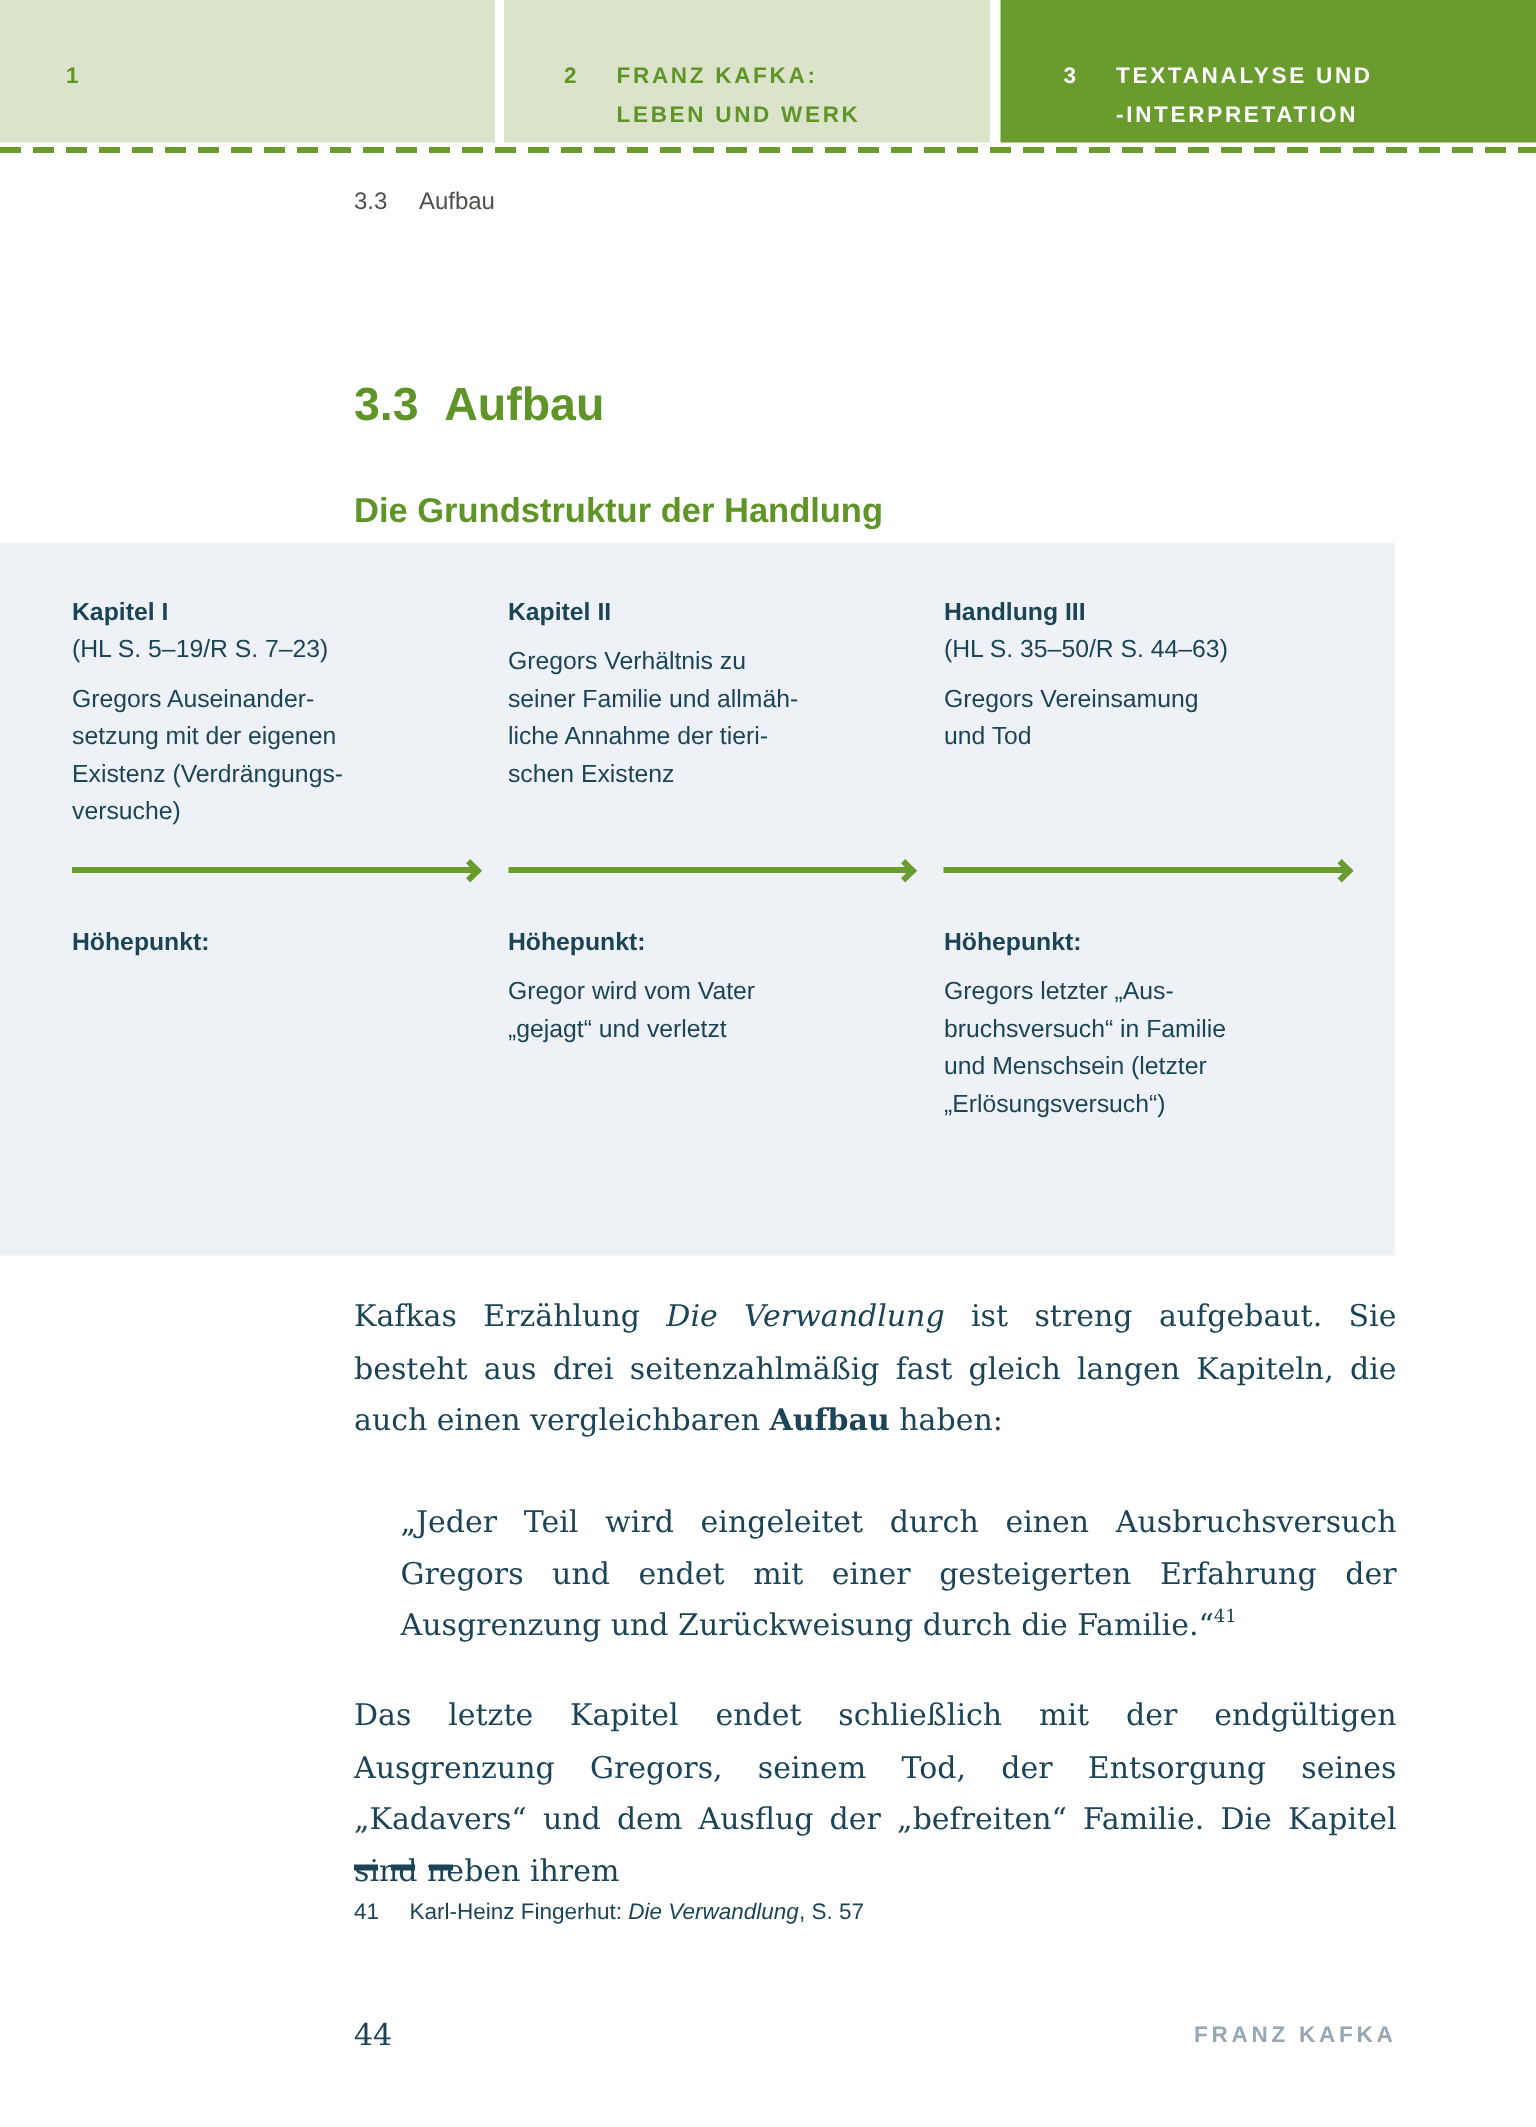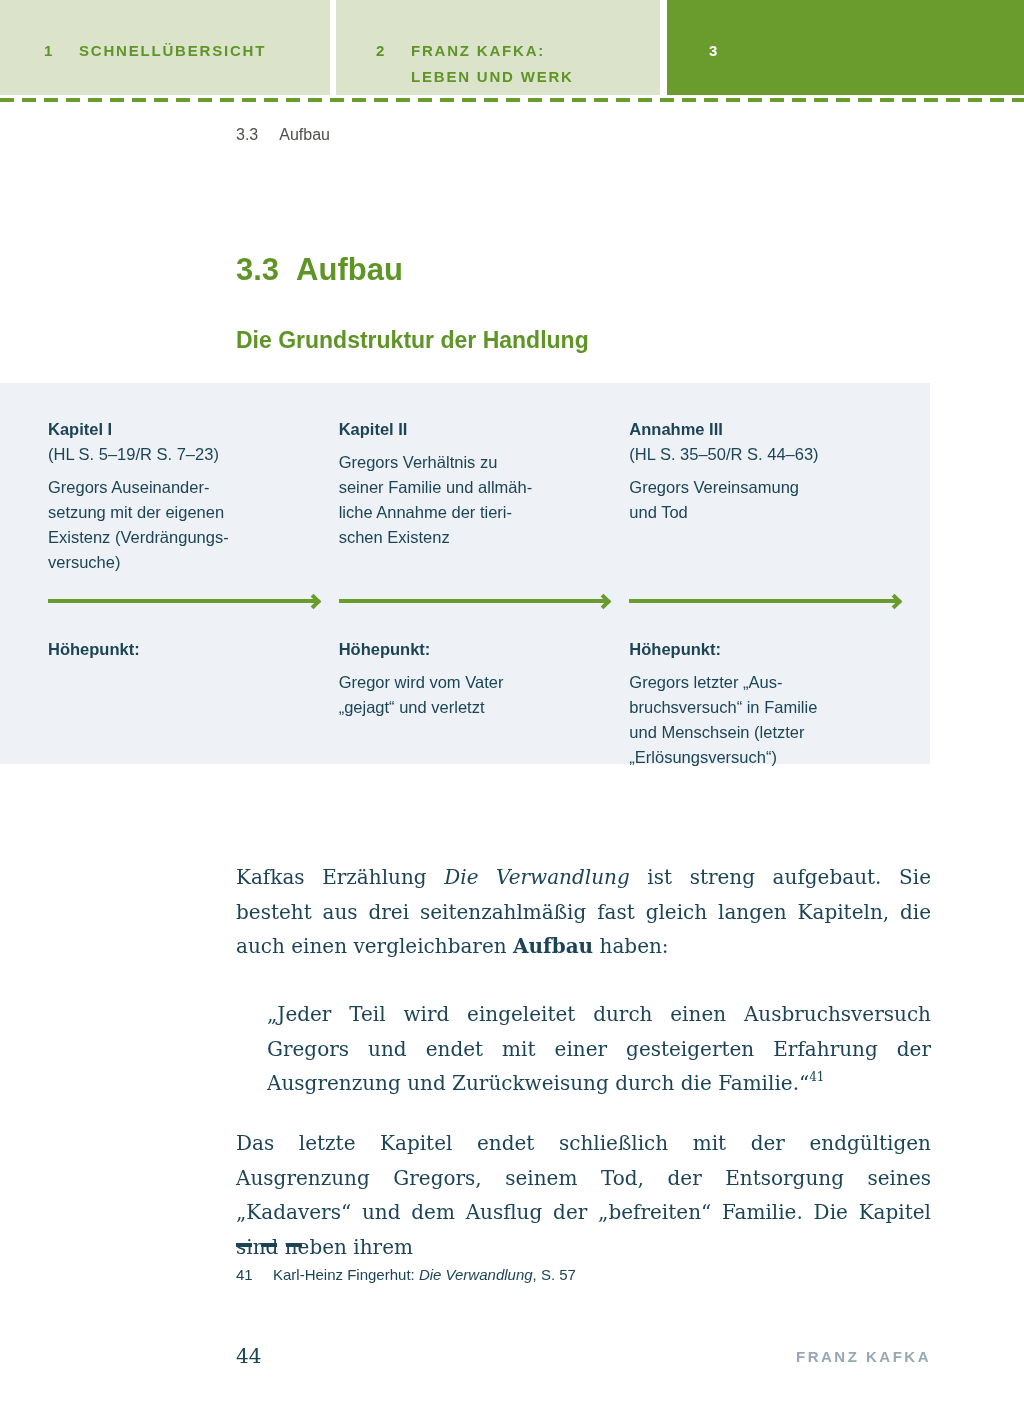--- a/index.html
+++ b/index.html
@@ -46,21 +46,21 @@
 
   
   .breadcrumb{position:absolute;top:126px;left:236px;font-size:16px;color:var(--breadcrumb_gray);}
   .breadcrumb .bc-label{margin-left:21px;}
 
   .h1{position:absolute;top:252px;left:236px;font-size:31px;font-weight:bold;color:var(--tab_text_green);}
   .h1 .h1-label{margin-left:17px;}
   .h2{position:absolute;top:327px;left:236px;font-size:23px;font-weight:bold;color:var(--tab_text_green);}
 
   
-  .diagram{position:absolute;top:383px;left:0;width:930px;height:381px;background:var(--box_bg);}
+  .diagram{position:absolute;top:362px;left:0;width:930px;height:475px;background:var(--box_bg);}
   .diagram-grid{
     position:absolute;top:34px;left:48px;width:852px;
     display:grid;grid-template-columns:repeat(3,1fr);column-gap:20px;
   }
   .col{display:flex;flex-direction:column;font-size:16.5px;line-height:25px;color:var(--navy);}
   .col-top{height:176px;}
   .col-title{font-weight:bold;}
   .col-desc{margin-top:8px;white-space:pre-line;}
   .arrow{display:flex;align-items:center;height:16px;flex:none;}
   .arrow .shaft{flex:1;height:4px;background:var(--green);}
@@ -99,29 +99,30 @@
   .footer{position:absolute;top:1344px;left:236px;width:695px;display:flex;justify-content:space-between;align-items:center;}
   .page-num{font-family:"DejaVu Serif",serif;font-size:20px;color:var(--navy);}
   .running-title{font-size:15px;font-weight:bold;letter-spacing:2.5px;color:var(--footer_gray);margin-left:39px;}
 </style>
 </head>
 <body>
 
 <nav class="tabs">
   <div class="tab tab1">
     <span class="tab-num">1</span>
-    <span class="tab-label">SCHNELLÜBERSICHT</span>
   </div>
   <div class="tab tab2">
     <span class="tab-num">2</span>
     <span class="tab-label">FRANZ KAFKA:
 LEBEN UND WERK</span>
   </div>
   <div class="tab tab3 active">
     <span class="tab-num">3</span>
+    <span class="tab-label">TEXTANALYSE UND
+-INTERPRETATION</span>
   </div>
 </nav>
 <div class="chapter-dashes"></div>
 
 <div class="breadcrumb">
   <span class="bc-num">3.3</span><span class="bc-label">Aufbau</span>
 </div>
 
 <h1 class="h1">
   <span>3.3</span><span class="h1-label">Aufbau</span>
@@ -159,21 +160,21 @@
           <span class="shaft"></span>
           <span class="head"></span>
         </div>
       <div class="hp-title">Höhepunkt:</div>
       <div class="hp-text">Gregor wird vom Vater
 „gejagt“ und verletzt</div>
     </div>
 
     <div class="col">
       <div class="col-top">
-        <div class="col-title">Annahme III</div>
+        <div class="col-title">Handlung III</div>
         <div class="col-pages">(HL S. 35–50/R S. 44–63)</div>
         <div class="col-desc">Gregors Vereinsamung
 und Tod</div>
       </div>
       <div class="arrow">
           <span class="shaft"></span>
           <span class="head"></span>
         </div>
       <div class="hp-title">Höhepunkt:</div>
       <div class="hp-text">Gregors letzter „Aus-

